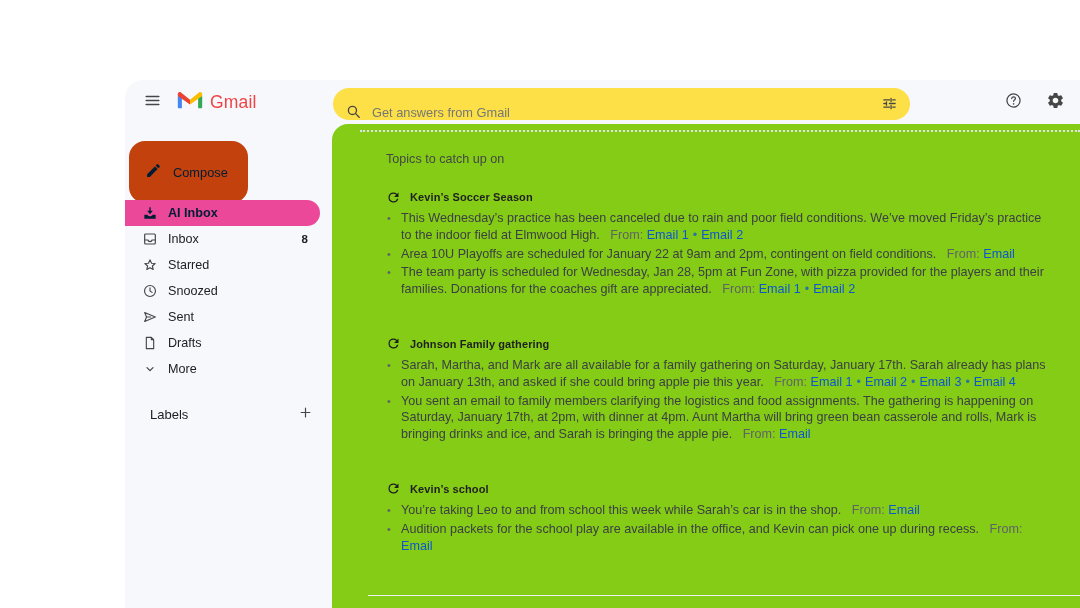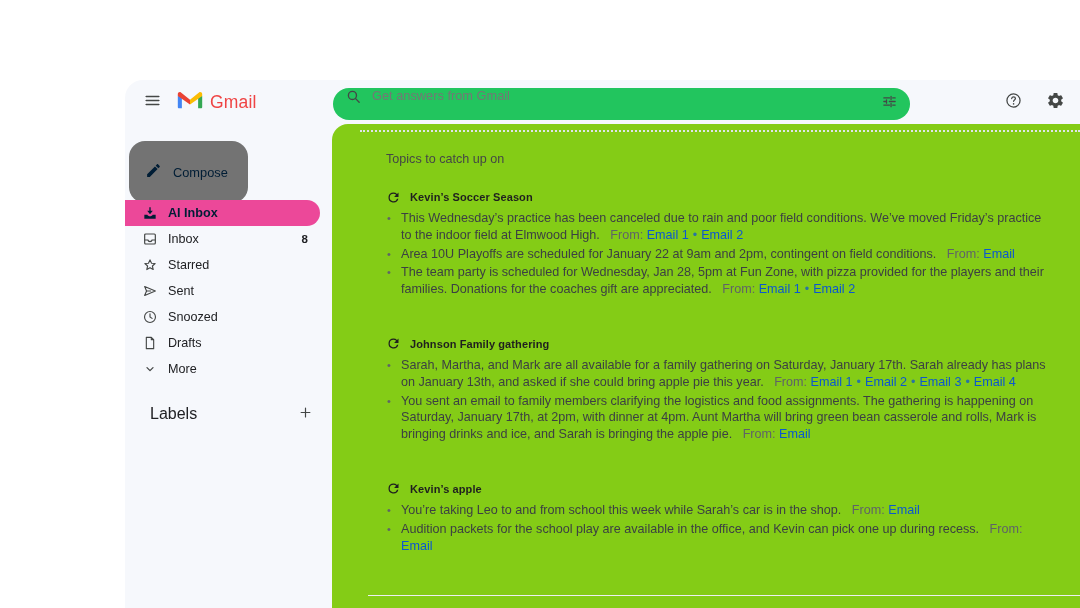--- a/index.html
+++ b/index.html
@@ -12,53 +12,53 @@
   
   .topbar { position:absolute; top:0; left:0; right:0; height:44px; display:flex; align-items:center; }
   .icon-btn { width:38px; height:38px; border:none; background:transparent; border-radius:50%;
     display:flex; align-items:center; justify-content:center; cursor:pointer; color:#444746; }
   .icon-btn svg { width:19px; height:19px; }
   .hamburger { margin-left:8px; }
   .logo { display:flex; align-items:center; margin-left:6px; }
   .logo svg { width:26px; height:20px; }
   .logo .app-name { font-size:17.5px; color:#ef4444; margin-left:7px; letter-spacing:.2px; }
 
-  .search { position:absolute; left:208px; top:8px; width:577px; height:32px; background:#22c55e;
-    border-radius:16px; display:flex; align-items:flex-start; padding:0 6px 0 12px; }
+  .search { position:absolute; left:208px; top:8px; width:577px; height:32px; background:#fde047;
+    border-radius:16px; display:flex; align-items:flex-end; padding:0 6px 0 12px; }
   .search .s-icon { width:17px; height:17px; color:#444746; flex:0 0 auto; }
   .search input { flex:1; border:none; outline:none; background:transparent; font-size:12.8px;
     color:#1f1f1f; margin-left:10px; font-family:"Liberation Sans", sans-serif; }
   .search input::placeholder { color:#747775; }
   .search .tune-btn { width:30px; height:30px; }
   .search .tune-btn svg { width:17px; height:17px; }
 
   .top-actions { position:absolute; right:6px; top:3px; display:flex; gap:4px; }
 
   
   .sidebar { position:absolute; top:44px; left:0; width:207px; bottom:0; }
   .compose { position:absolute; left:4px; top:17px; height:62px; padding:0 20px 0 16px;
-    border:none; border-radius:16px; background:#737373; display:flex; align-items:center;
+    border:none; border-radius:16px; background:#c2410c; display:flex; align-items:center;
     cursor:pointer; }
   .compose svg { width:17px; height:17px; color:#001d35; }
   .compose .compose-label { font-size:12.8px; font-weight:500; color:#001d35; margin-left:11px; }
 
   .nav { position:absolute; top:76px; left:0; width:207px; }
   .nav-row { width:195px; height:26px; display:flex; align-items:center; padding-left:17px;
     border-radius:0 14px 14px 0; cursor:pointer; color:#3c4043; }
   .nav-row.selected { background:#ec4899; }
   .nav-row .n-icon { width:16px; height:16px; flex:0 0 auto; display:flex; color:#444746; }
   .nav-row .n-icon svg { width:16px; height:16px; }
   .nav-row.selected .n-icon { color:#001d35; }
   .nav-row .n-label { font-size:12.6px; margin-left:10px; color:#202124; }
   .nav-row.selected .n-label { font-weight:700; color:#001d35; }
   .nav-row .n-count { margin-left:auto; margin-right:12px; font-size:11.5px; font-weight:600; color:#202124; }
 
   .labels-row { position:absolute; top:276px; left:0; width:193px; height:28px;
     display:flex; align-items:center; padding-left:25px; }
-  .labels-title { font-size:16px; font-weight:500; color:#202124; }
+  .labels-title { font-size:13px; font-weight:500; color:#202124; }
   .labels-add { margin-left:auto; width:26px; height:26px; color:#444746; }
   .labels-add svg { width:15px; height:15px; }
 
   
   .content { position:absolute; left:207px; top:44px; right:0; bottom:0; background:#84cc16;
     border-top-left-radius:16px; padding:0 34px 0 54px; overflow:hidden; }
   .dashed-top { position:absolute; top:6px; left:28px; right:0; height:0;
     border-top:2px dotted #e0e4e9; }
   .topics-header { margin-top:27px; font-size:12.6px; line-height:16px; color:#444746; }
 
@@ -157,35 +157,35 @@
         <div class="nav-row">
           <span class="n-icon">
             <svg viewBox="0 0 24 24" fill="none" stroke="currentColor" stroke-width="1.7" stroke-linejoin="round">
               <path d="M12 4.3l2.3 5 5.4.5-4.1 3.7 1.2 5.3L12 16l-4.8 2.8 1.2-5.3-4.1-3.7 5.4-.5z"></path>
             </svg>
           </span>
           <span class="n-label">Starred</span>
         </div>
         <div class="nav-row">
           <span class="n-icon">
+            <svg viewBox="0 0 24 24" fill="none" stroke="currentColor" stroke-width="1.7">
+              <circle cx="12" cy="12" r="8.2"></circle>
+              <path d="M12 7.3V12l3.1 2.1" stroke-linecap="round"></path>
+            </svg>
+          </span>
+          <span class="n-label">Snoozed</span>
+        </div>
+        <div class="nav-row">
+          <span class="n-icon">
             <svg viewBox="0 0 24 24" fill="none" stroke="currentColor" stroke-width="1.7" stroke-linejoin="round">
               <path d="M4 5.2L20 12 4 18.8l2.8-6.8L4 5.2z"></path>
               <path d="M6.8 12H13" stroke-linecap="round"></path>
             </svg>
           </span>
           <span class="n-label">Sent</span>
-        </div>
-        <div class="nav-row">
-          <span class="n-icon">
-            <svg viewBox="0 0 24 24" fill="none" stroke="currentColor" stroke-width="1.7">
-              <circle cx="12" cy="12" r="8.2"></circle>
-              <path d="M12 7.3V12l3.1 2.1" stroke-linecap="round"></path>
-            </svg>
-          </span>
-          <span class="n-label">Snoozed</span>
         </div>
         <div class="nav-row">
           <span class="n-icon">
             <svg viewBox="0 0 24 24" fill="none" stroke="currentColor" stroke-width="1.7" stroke-linejoin="round">
               <path d="M6.5 3.5h7.5l3.5 3.5v13.5h-11v-17z"></path>
               <path d="M14 3.5V7h3.5"></path>
             </svg>
           </span>
           <span class="n-label">Drafts</span>
         </div>
@@ -241,21 +241,21 @@
             <div class="bullet"><span class="b-text">You sent an email to family members clarifying the logistics and food assignments. The gathering is happening on Saturday, January 17th, at 2pm, with dinner at 4pm. Aunt Martha will bring green bean casserole and rolls, Mark is bringing drinks and ice, and Sarah is bringing the apple pie.</span><span class="from-label"> From: </span><a class="email-link" href="#">Email</a></div>
           </div>
         </section>
         <section class="section">
           <div class="section-title">
             <span class="r-icon">
               <svg viewBox="0 0 24 24" fill="currentColor">
                 <path d="M17.65 6.35A7.95 7.95 0 0 0 12 4a8 8 0 1 0 7.73 10h-2.08A6 6 0 1 1 12 6c1.66 0 3.14.69 4.22 1.78L13 11h7V4l-2.35 2.35z"></path>
               </svg>
             </span>
-            <span class="t-text">Kevin’s apple</span>
+            <span class="t-text">Kevin’s school</span>
           </div>
           <div class="bullets">
             <div class="bullet"><span class="b-text">You’re taking Leo to and from school this week while Sarah’s car is in the shop.</span><span class="from-label"> From: </span><a class="email-link" href="#">Email</a></div>
             <div class="bullet"><span class="b-text">Audition packets for the school play are available in the office, and Kevin can pick one up during recess.</span><span class="from-label"> From: </span><a class="email-link" href="#">Email</a></div>
           </div>
         </section>
       </div>
     <div class="bottom-divider"></div>
   </main>
 

